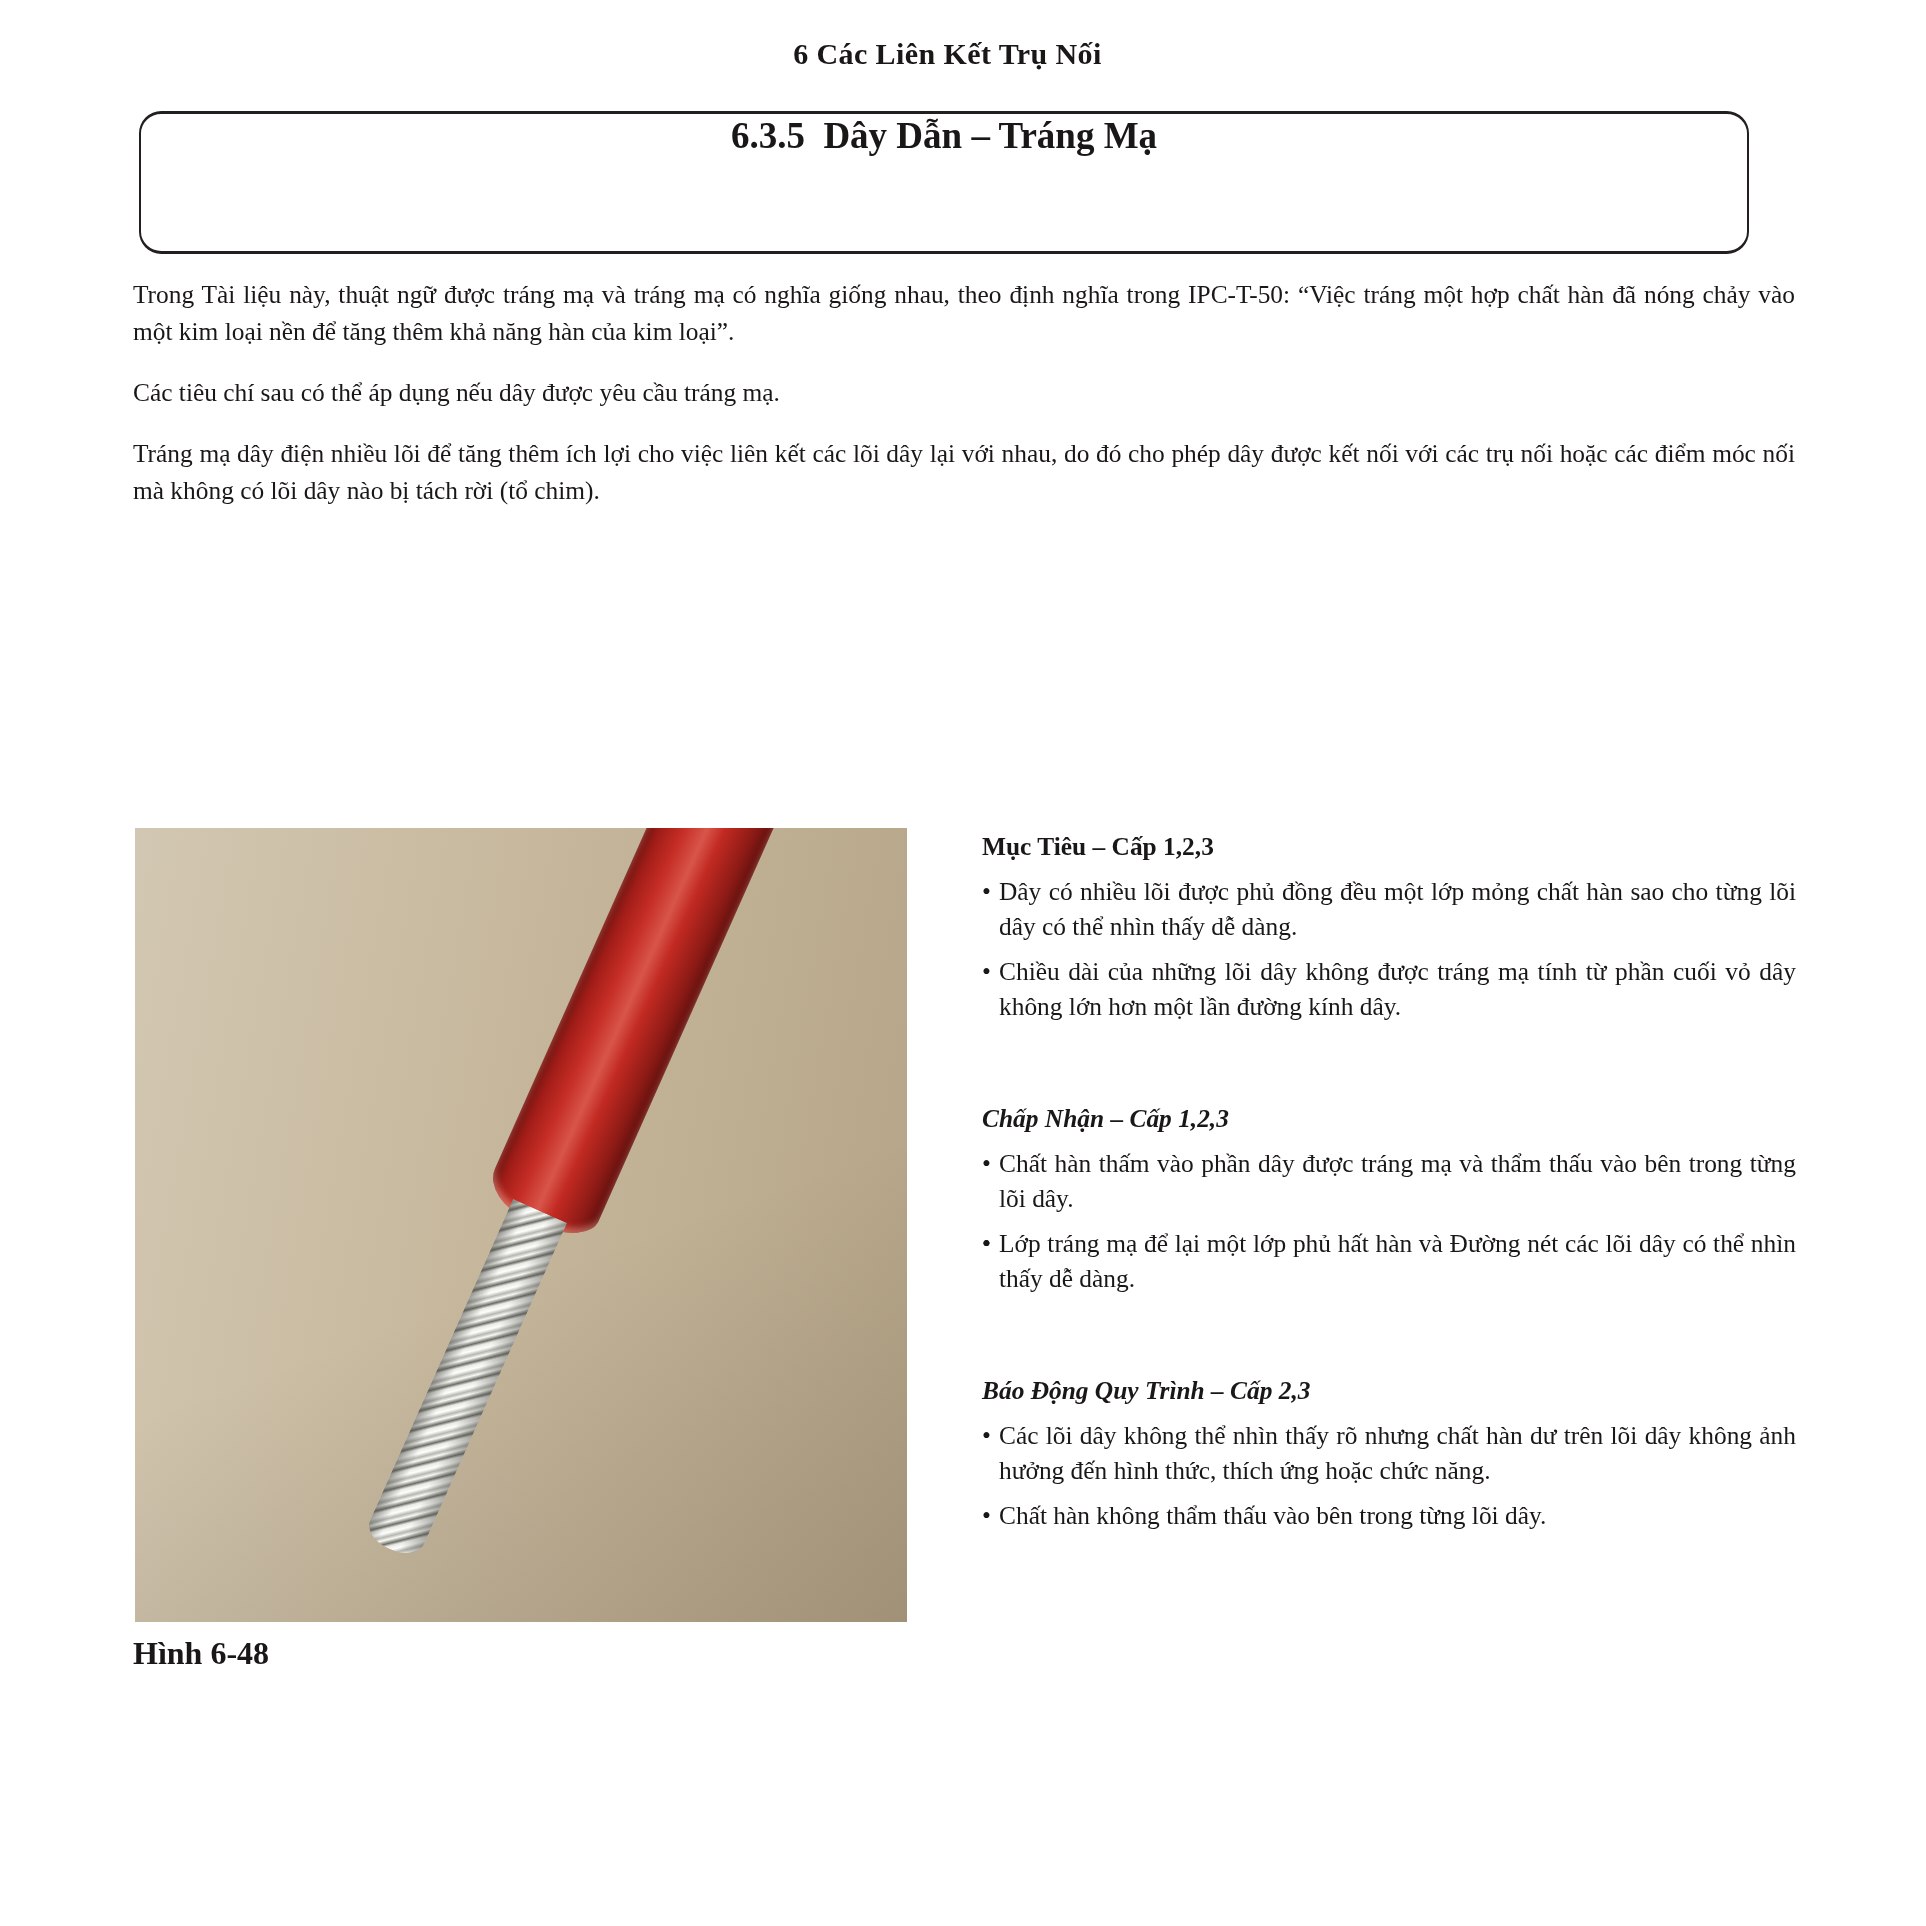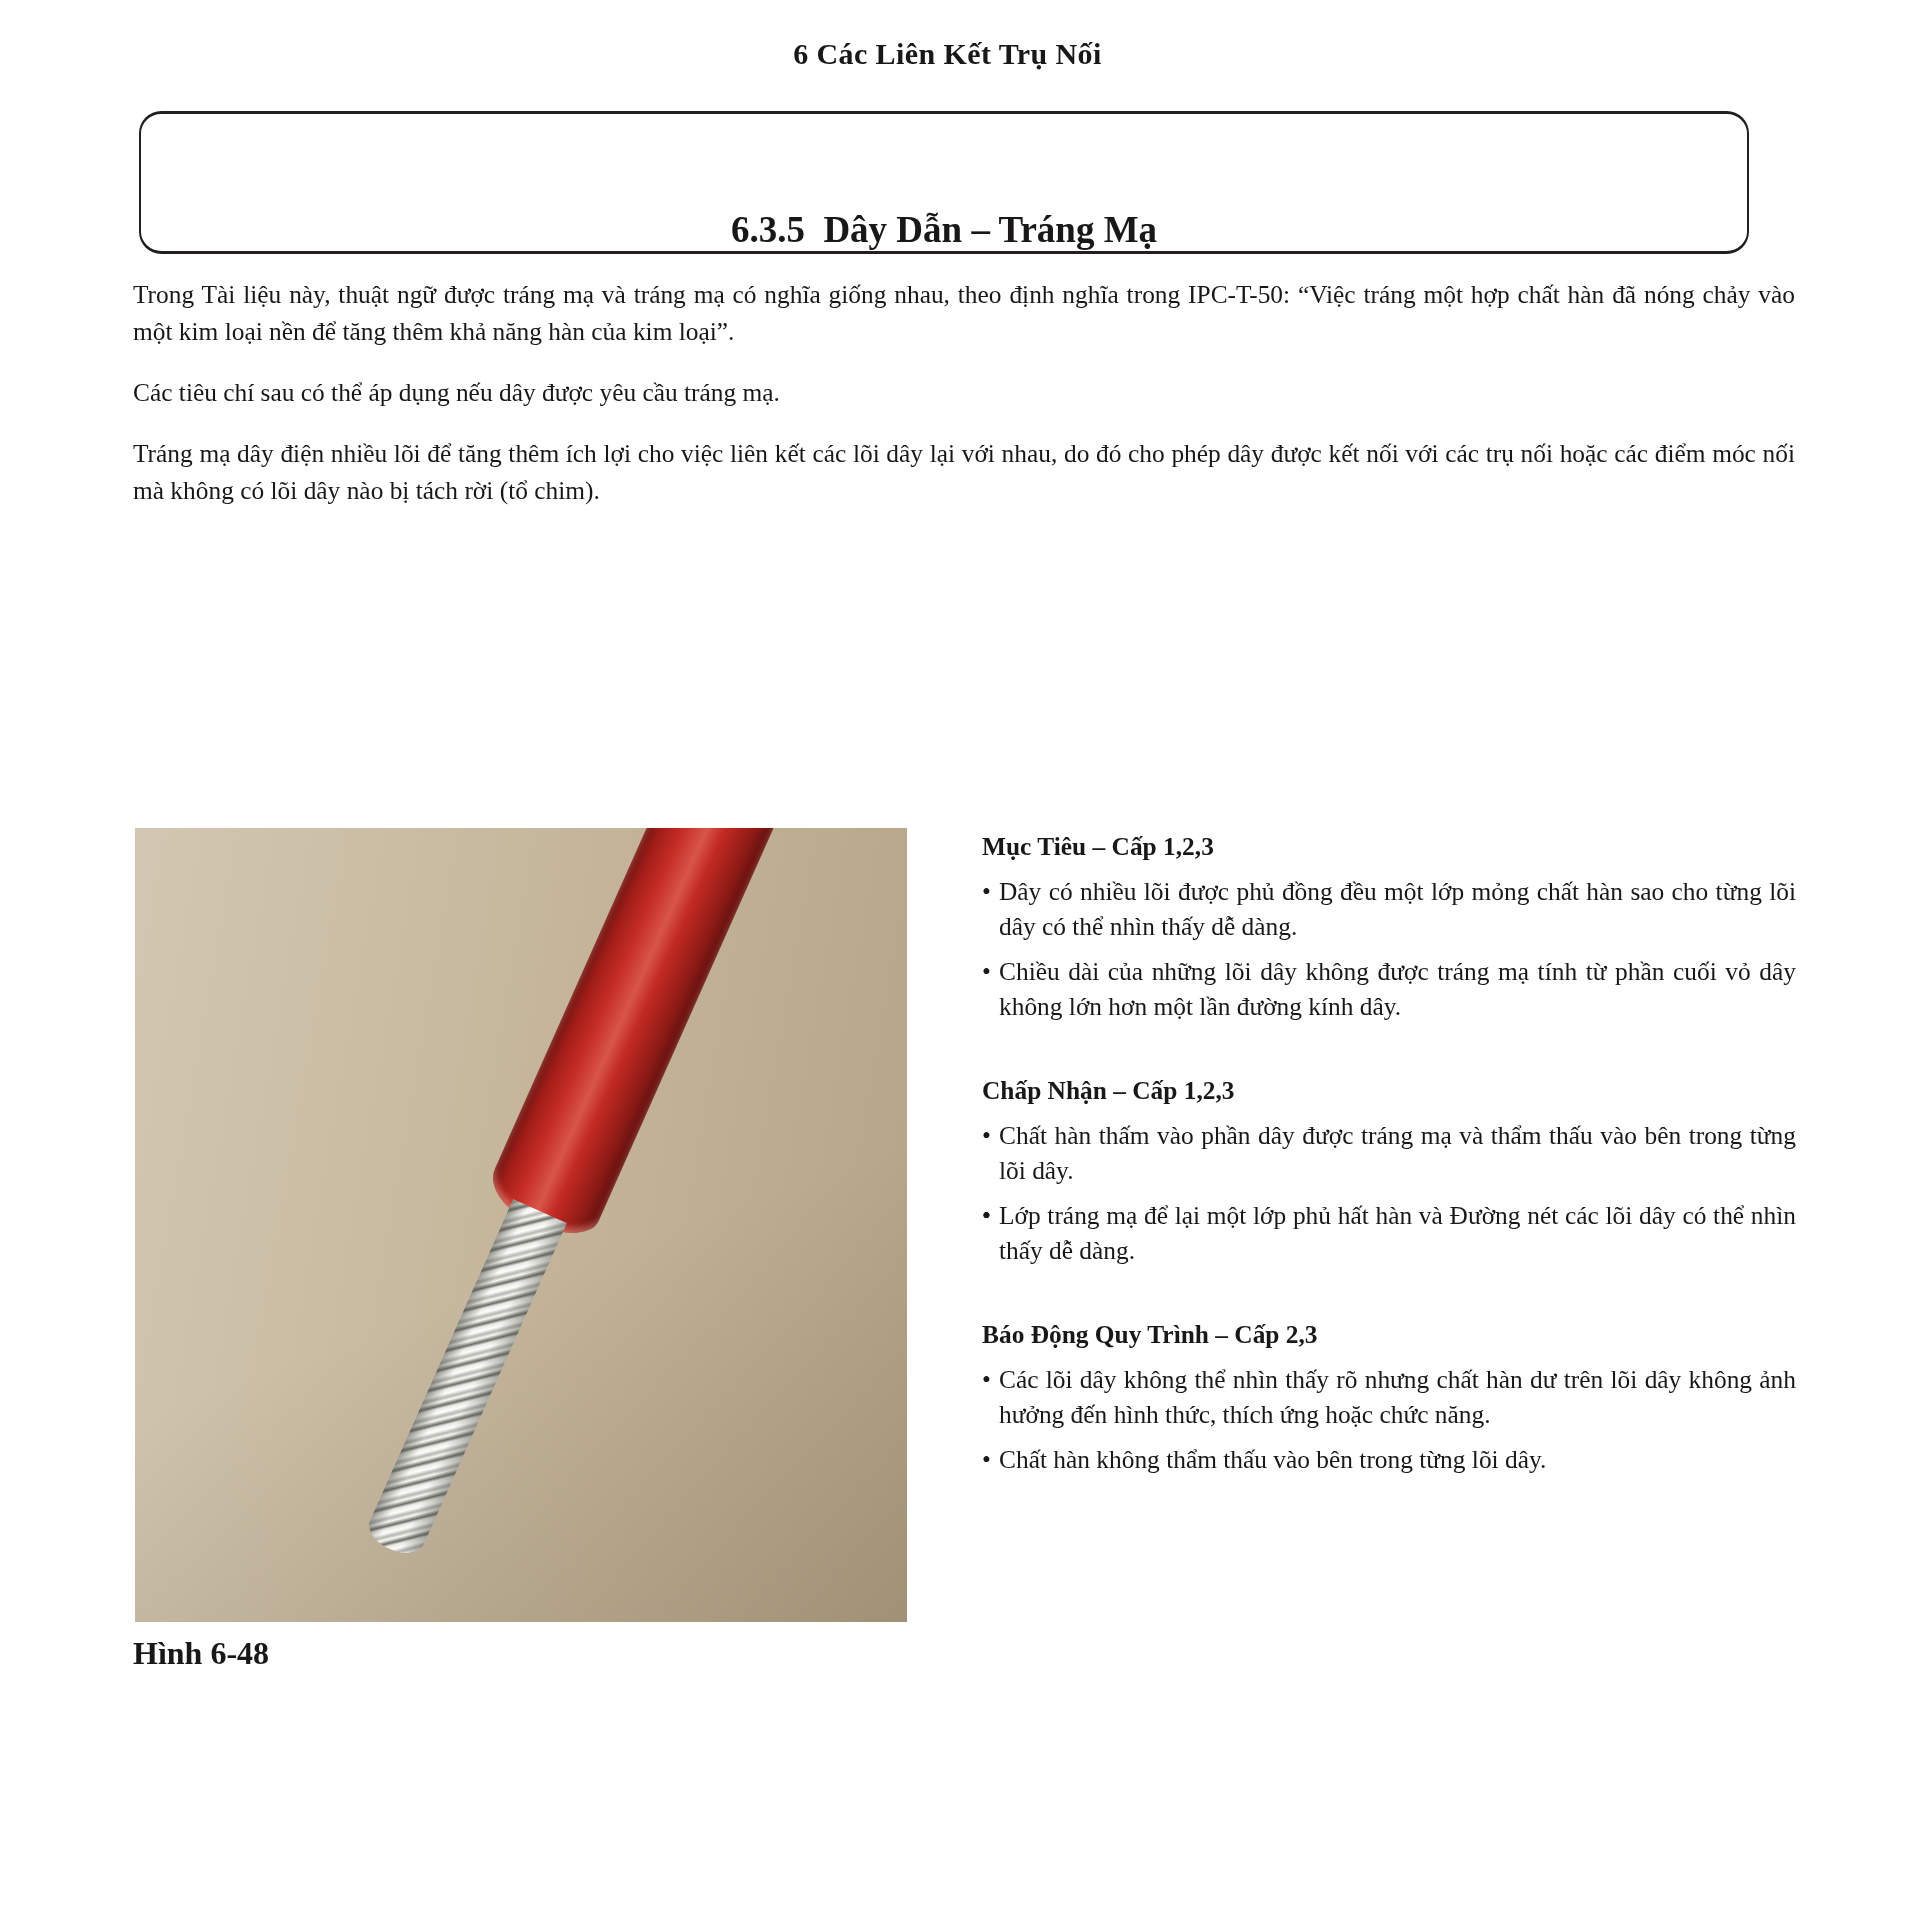--- a/index.html
+++ b/index.html
@@ -35,21 +35,21 @@
     left: 139px;
     top: 111px;
     width: 1610px;
     height: 143px;
     border: 3.5px solid #231f20;
     border-left-width: 2.7px;
     border-right-width: 2.7px;
     border-radius: 22.3px;
     box-sizing: border-box;
     display: flex;
-    align-items: flex-end;
+    align-items: flex-start;
     justify-content: center;
   }
   .title-box .section-title {
     font-size: 37px;
     font-weight: bold;
     white-space: pre;
   }
 
   
   .intro {
@@ -125,21 +125,21 @@
     top: 829px;
     width: 814px;
     font-size: 25.4px;
     line-height: 35px;
     text-align: justify;
   }
   .criteria .crit-heading {
     font-weight: bold;
     margin: 0;
   }
-  .criteria .crit-heading.gap { margin-top: 49px; }
+  .criteria .crit-heading.gap { margin-top: 77px; font-style: italic; }
   .criteria .bullet {
     position: relative;
     padding-left: 17px;
     margin-top: 10px;
   }
   .criteria .bullet .marker {
     position: absolute;
     left: 0;
     top: 0;
   }

